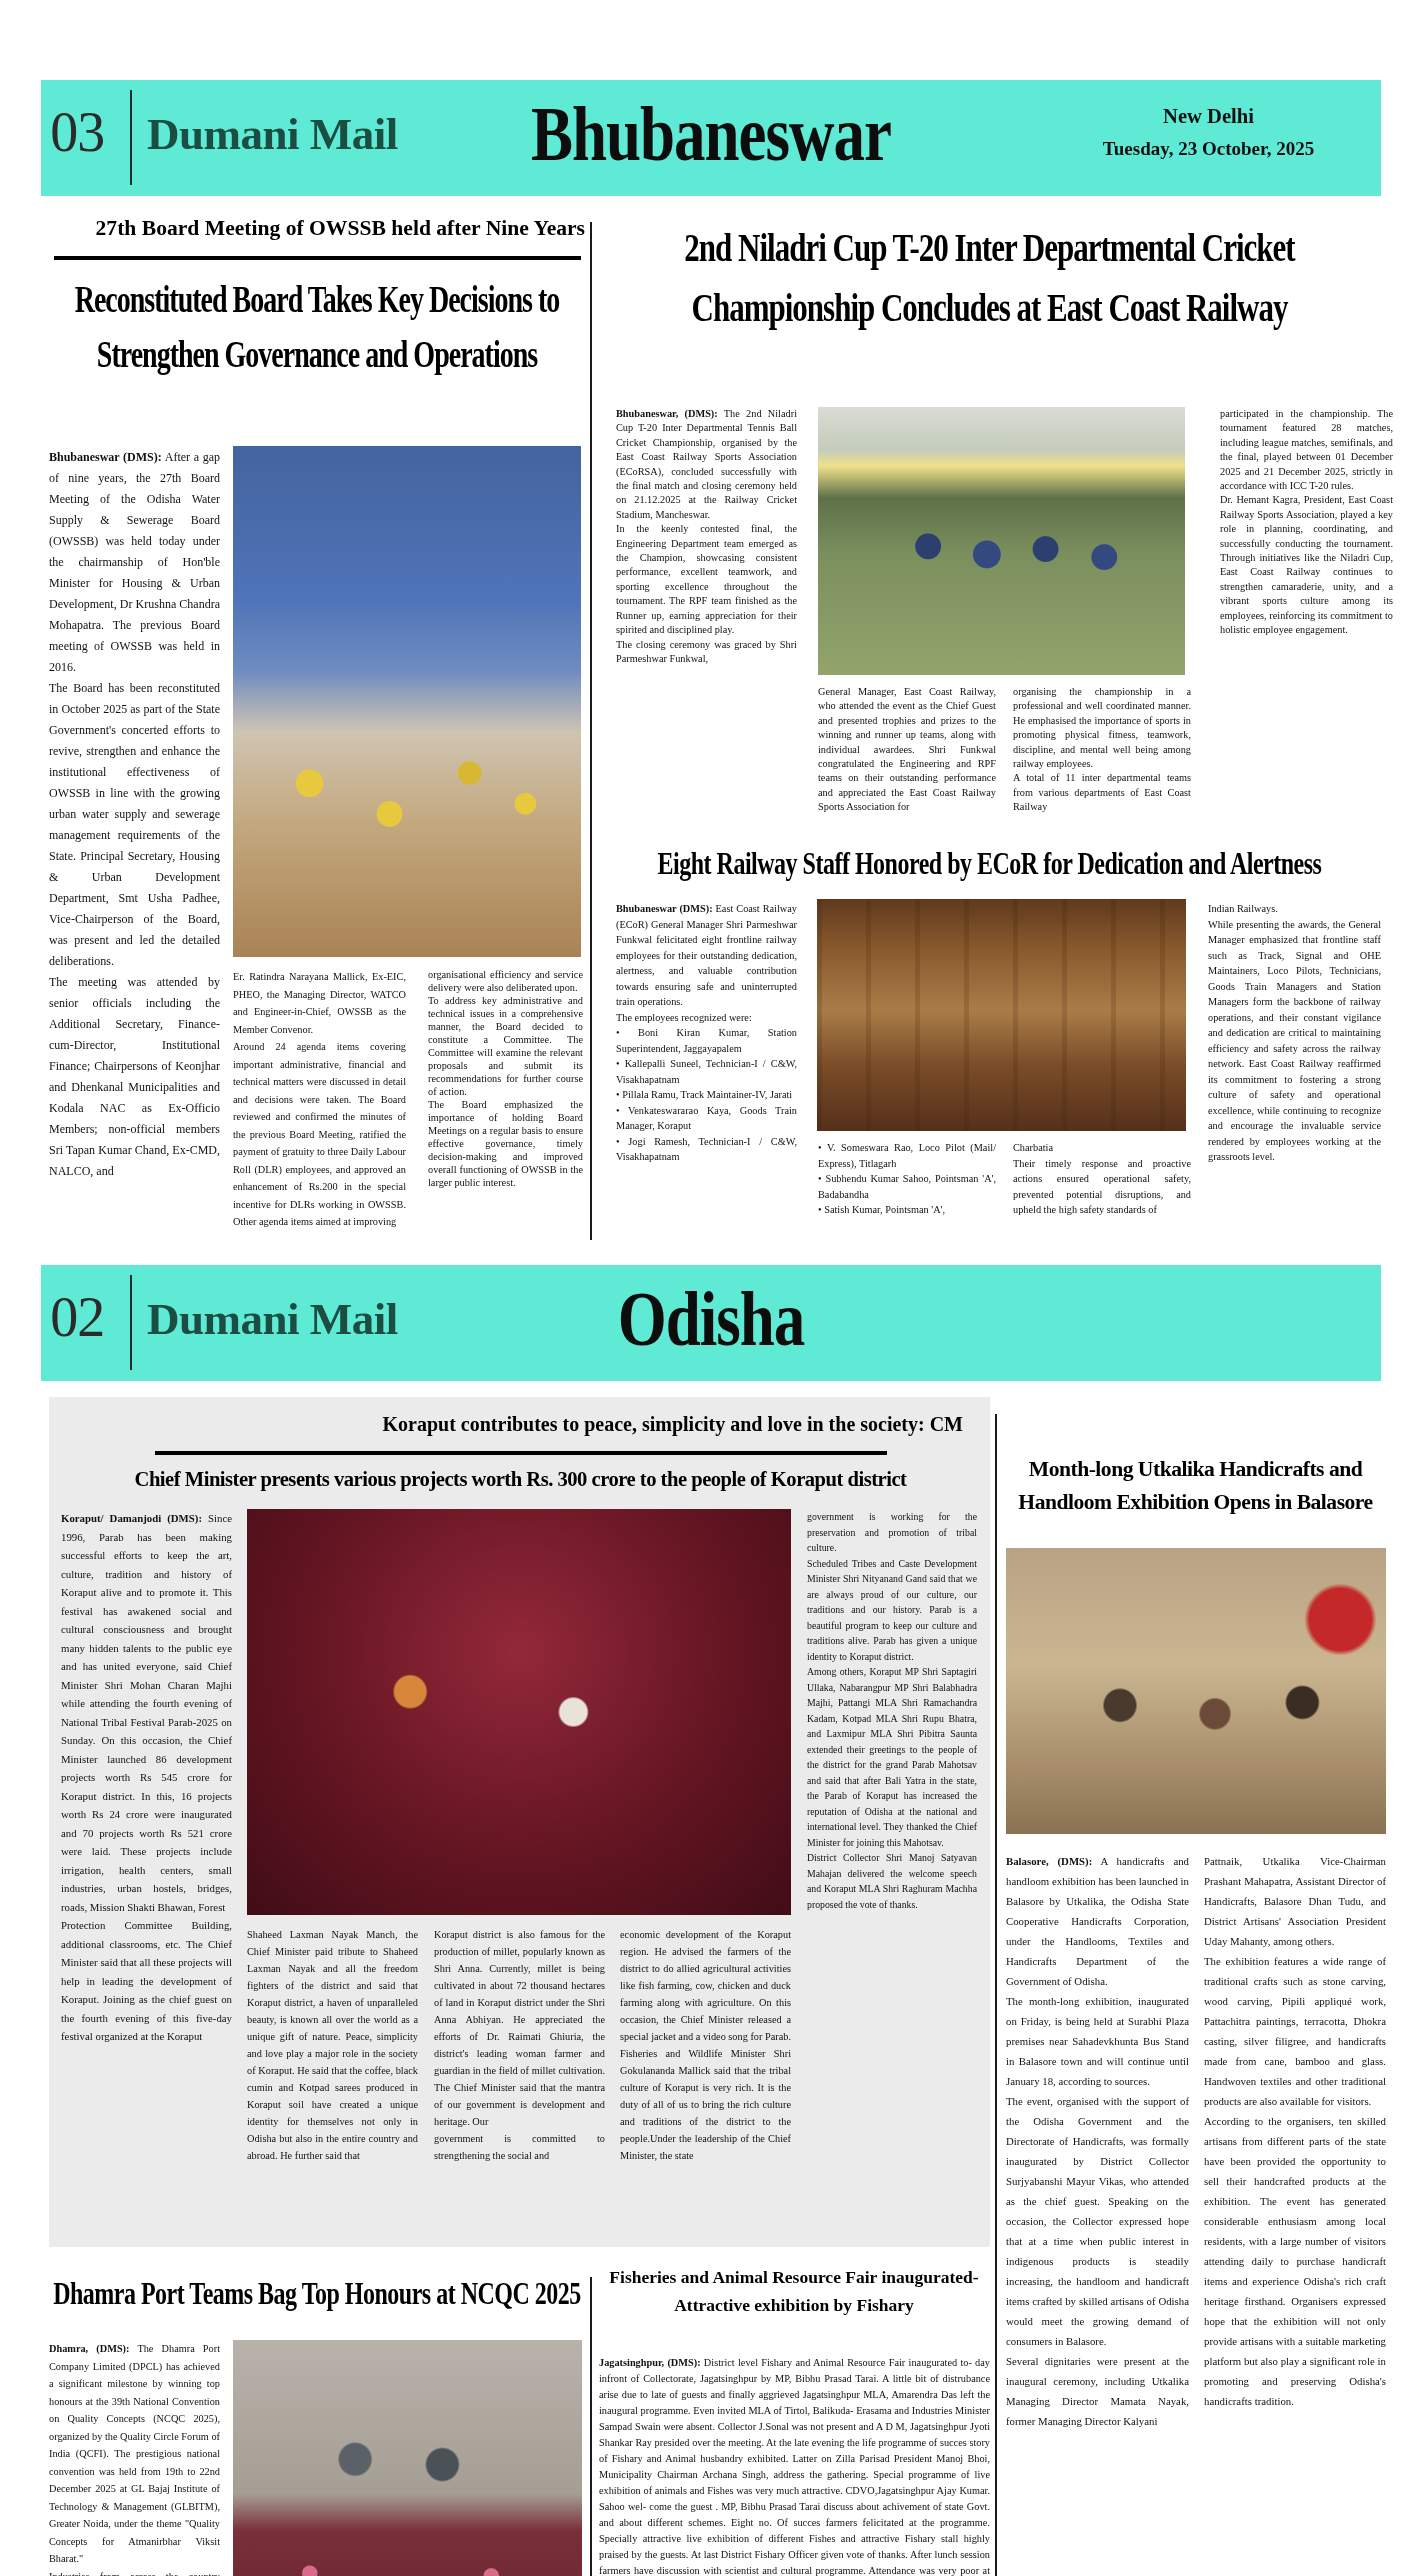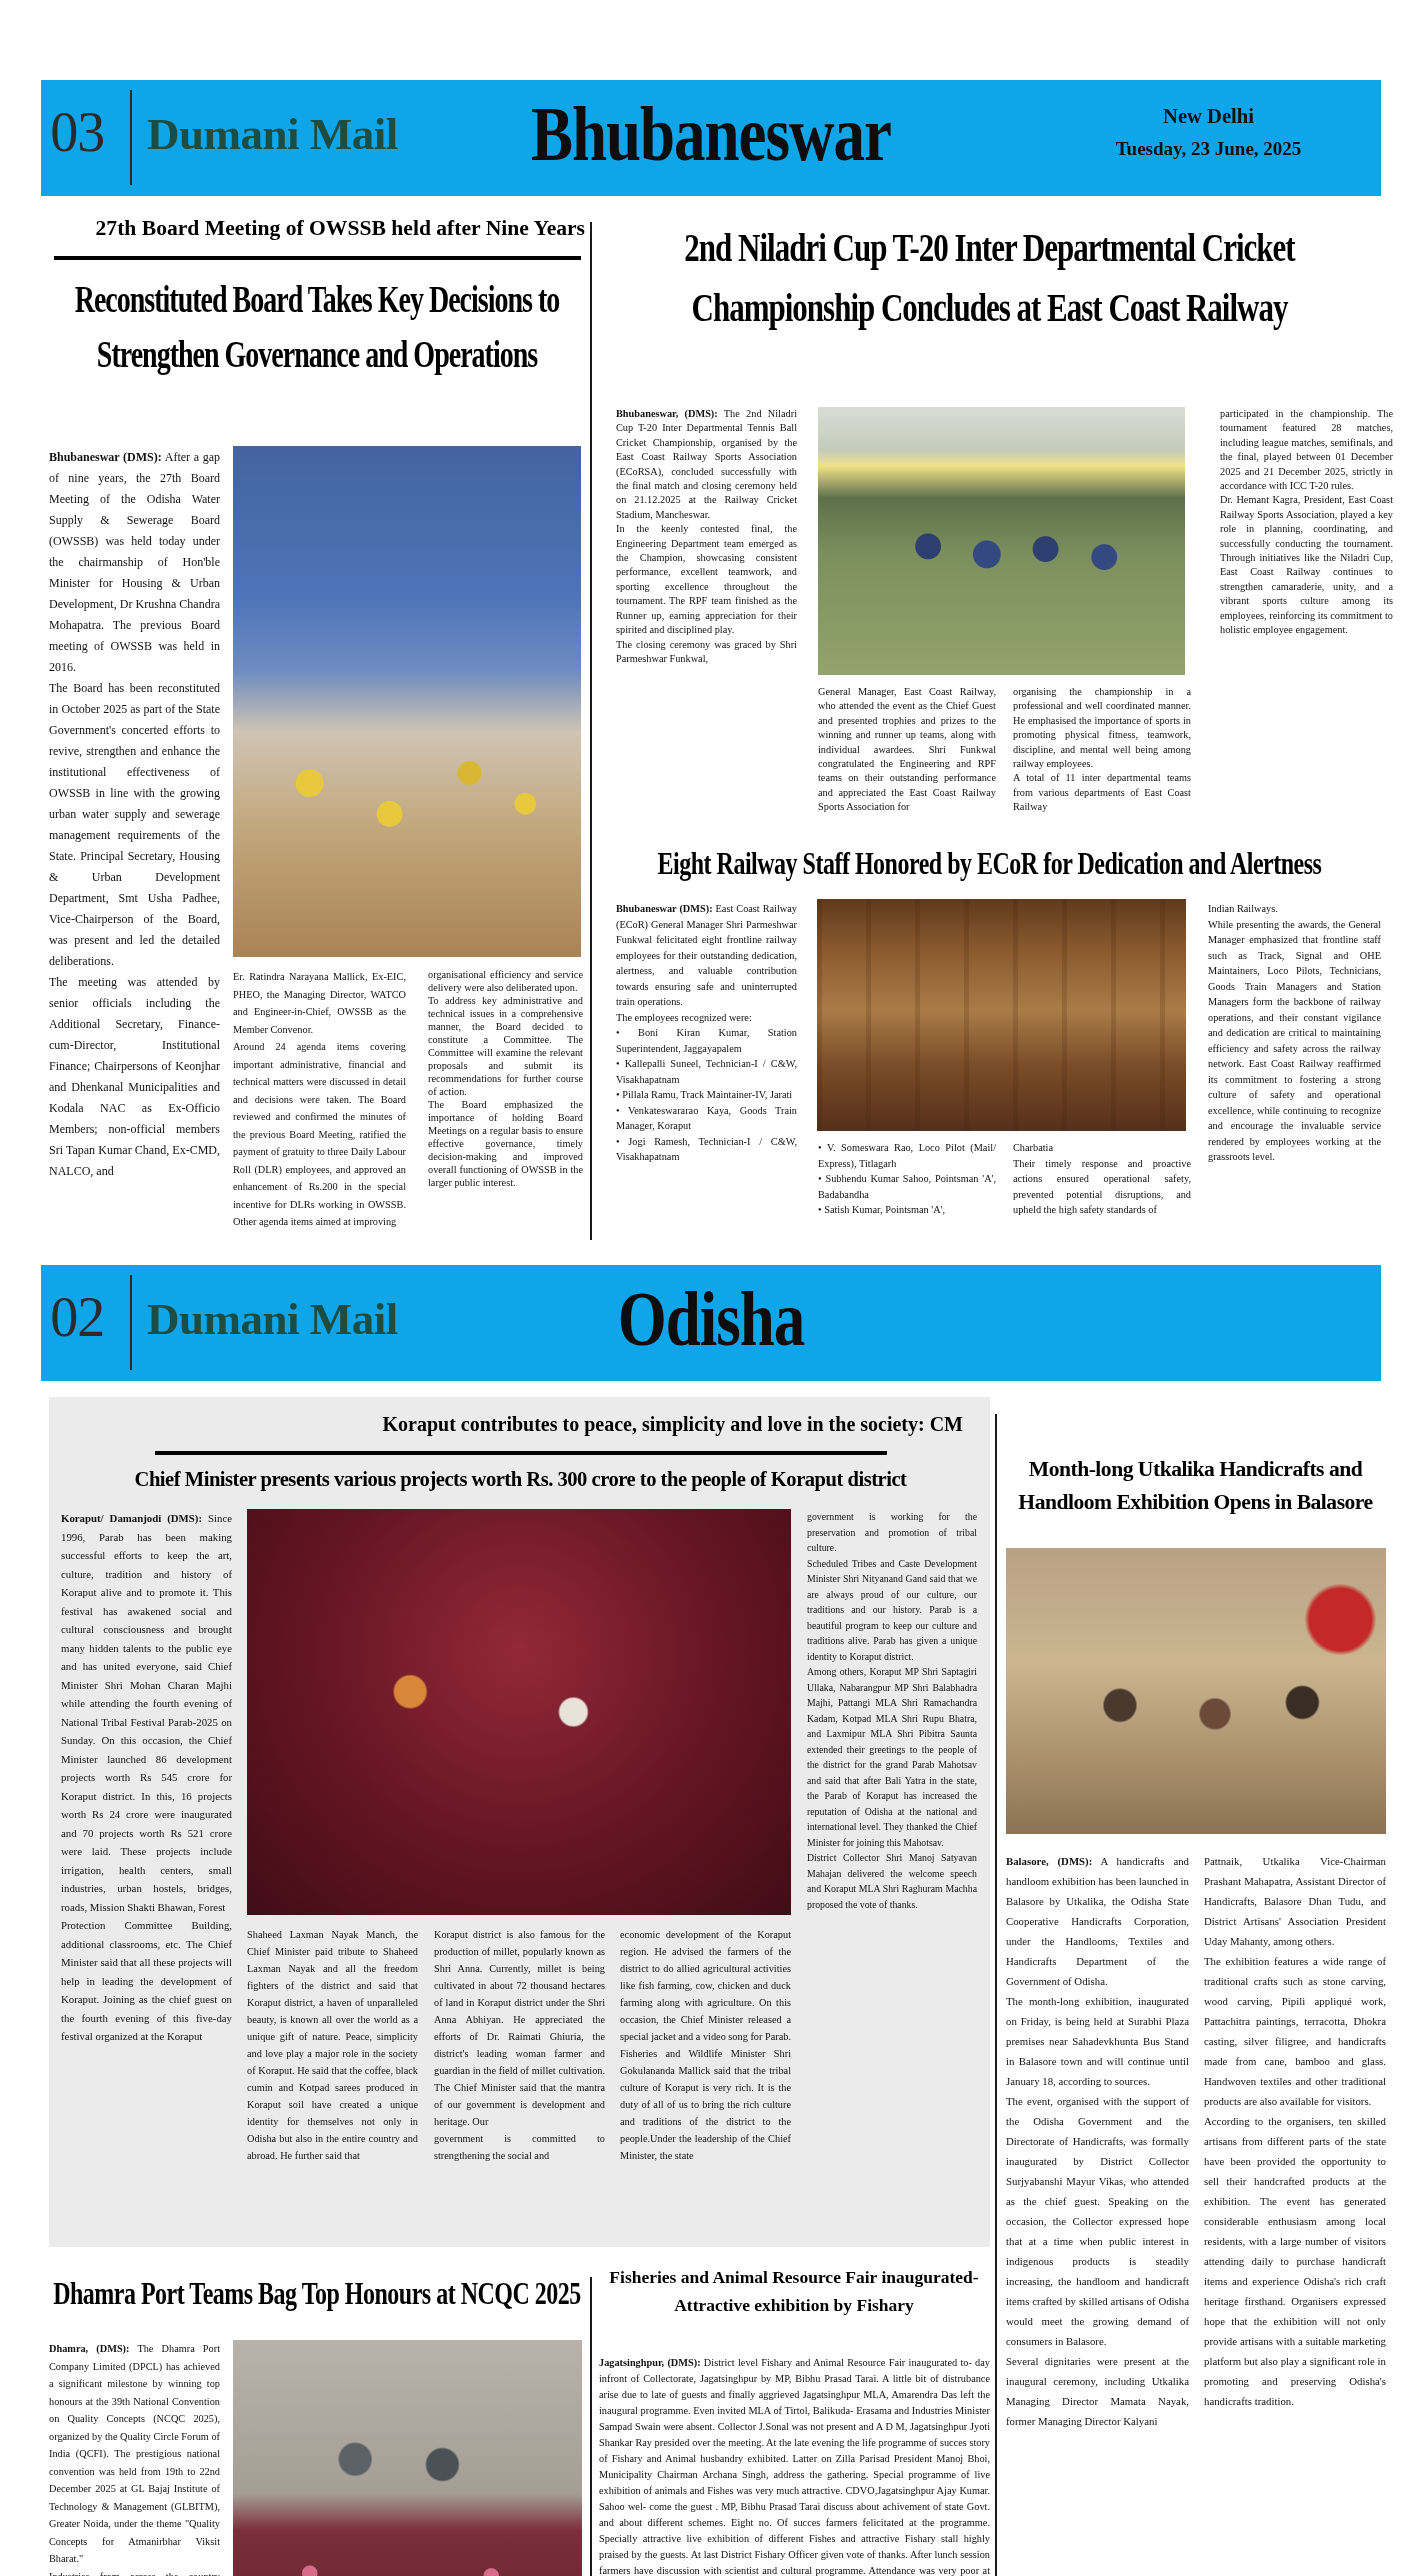--- a/index.html
+++ b/index.html
@@ -1,21 +1,21 @@
 <!DOCTYPE html>
 <html style="font-size:8.2px"><head>
 <meta charset="utf-8">
 <style>
   html,body { margin:0; padding:0; background:#ffffff; }
   .page {
     position:relative; width:1421px; height:3032px; background:#ffffff;
     font-family:"Liberation Serif", serif; color:#111; overflow:hidden;
   }
   
-  .band { position:absolute; left:41px; width:1340px; height:116px; background:#0ea5e9; }
+  .band { position:absolute; left:41px; width:1340px; height:116px; background:#5eead4; }
   .band-pageno { position:absolute; left:9.3px; top:19.6px; font-size:56px; font-weight:400; color:#2b2b2b; letter-spacing:-1px; }
   .band-divider { position:absolute; left:89px; top:10.3px; width:1.5px; height:95px; background:#2b2b2b; }
   .band-brand { position:absolute; left:106px; top:28px; font-size:45px; font-weight:bold; color:#1b4d42; letter-spacing:-0.5px; }
   .band-section { position:absolute; left:50%; top:9.3px; transform:translateX(-50%) scaleY(1.25); transform-origin:center top;
                   font-size:63px; font-weight:bold; color:#0d0d0d; letter-spacing:-1px; white-space:nowrap; }
   .band-right { position:absolute; right:28px; top:25px; width:289px; text-align:center; }
   .band-city { font-size:20.6px; font-weight:bold; }
   .band-date { font-size:19px; font-weight:bold; margin-top:10.3px; }
   
   .kicker { position:absolute; text-align:right; font-weight:bold; color:#000; white-space:nowrap; }
@@ -66,21 +66,21 @@
 
 <div class="page">
 
   <div class="band" style="top:80px;">
     <div class="band-pageno">03</div>
     <div class="band-divider"></div>
     <div class="band-brand">Dumani Mail</div>
     <div class="band-section">Bhubaneswar</div>
     <div class="band-right">
       <div class="band-city">New Delhi</div>
-      <div class="band-date">Tuesday, 23 June, 2025</div>
+      <div class="band-date">Tuesday, 23 October, 2025</div>
     </div>
   </div>
 
   <div>
     <div class="kicker" style="left:49px; top:216px; width:536px; font-size:21.6px;">27th Board Meeting of OWSSB held after Nine Years</div>
     <div class="hrule" style="left:54px; top:256px; width:527px; height:3.6px;"></div>
     <div class="headline cond" style="left:49px; top:272px; width:536px; font-size:28px; line-height:1.5; letter-spacing:-1px;">Reconstituted Board Takes Key Decisions to Strengthen Governance and Operations</div>
     <p class="col" style="left:49px; top:447px; width:171px; height:793px; font-size:12px; line-height:21px; margin:0;"><b class="dateline">Bhubaneswar (DMS):</b><span> After a gap of nine years, the 27th Board Meeting of the Odisha Water Supply &amp; Sewerage Board (OWSSB) was held today under the chairmanship of Hon'ble Minister for Housing &amp; Urban Development, Dr Krushna Chandra Mohapatra. The previous Board meeting of OWSSB was held in 2016.
 The Board has been reconstituted in October 2025 as part of the State Government's concerted efforts to revive, strengthen and enhance the institutional effectiveness of OWSSB in line with the growing urban water supply and sewerage management requirements of the State. Principal Secretary, Housing &amp; Urban Development Department, Smt Usha Padhee, Vice-Chairperson of the Board, was present and led the detailed deliberations.
 The meeting was attended by senior officials including the Additional Secretary, Finance-cum-Director, Institutional Finance; Chairpersons of Keonjhar and Dhenkanal Municipalities and Kodala NAC as Ex-Officio Members; non-official members Sri Tapan Kumar Chand, Ex-CMD, NALCO, and</span></p>

